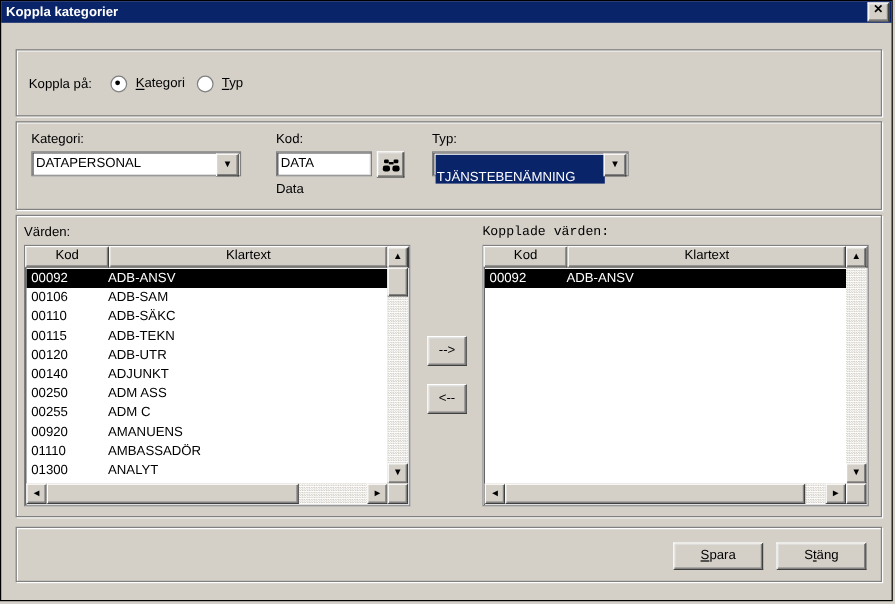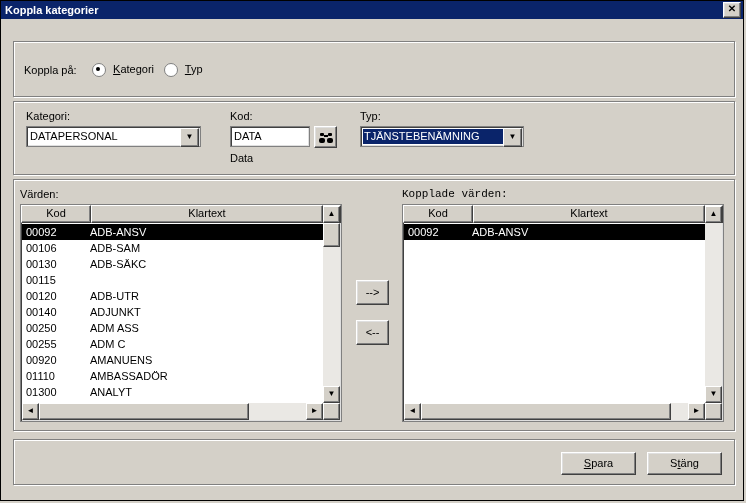--- a/index.html
+++ b/index.html
@@ -76,21 +76,21 @@
     position:absolute; right:1px; top:1px; width:17px; height:17px;
     background:#d4d0c8; border:1px solid #fff;
     border-right-color:#404040; border-bottom-color:#404040;
     box-shadow: inset -1px -1px 0 #808080;
     font-size:8px; text-align:center; line-height:15px;
   }
   .combo .val, .dropdown .val, .txtin .val {
     position:absolute; left:3px; right:20px; top:3px; font-size:11px;
   }
   .txtin .val { right:3px; }
-  .dropdown.selhl .val { background:#0a246a; color:#fff; padding:0 1px; left:2px; right:19px; top:2px; bottom:2px; line-height:15px;}
+  .dropdown.selhl .val { background:#0a246a; color:#fff; padding:12px 1px; left:2px; right:19px; top:2px; bottom:2px; line-height:15px;}
   .iconbtn, .pushbtn, .smallbtn {
     position:absolute;
     background:#d4d0c8;
     border:1px solid #fff;
     border-right-color:#404040; border-bottom-color:#404040;
     box-shadow: inset -1px -1px 0 #808080, inset 1px 1px 0 #dfdfdf;
     text-align:center; cursor:default;
     box-sizing:border-box;
   }
   .pushbtn { height:23px; line-height:20px; font-size:11px; }
@@ -195,25 +195,26 @@
         <div class="listrows" id="left-rows">
             <div class="row sel">
               <div class="cell-kod">00092</div>
               <div class="cell-txt">ADB-ANSV</div>
             </div>
             <div class="row">
               <div class="cell-kod">00106</div>
               <div class="cell-txt">ADB-SAM</div>
             </div>
             <div class="row">
-              <div class="cell-kod">00130</div>
+              <div class="cell-kod">00110</div>
               <div class="cell-txt">ADB-SÄKC</div>
             </div>
             <div class="row">
               <div class="cell-kod">00115</div>
+              <div class="cell-txt">ADB-TEKN</div>
             </div>
             <div class="row">
               <div class="cell-kod">00120</div>
               <div class="cell-txt">ADB-UTR</div>
             </div>
             <div class="row">
               <div class="cell-kod">00140</div>
               <div class="cell-txt">ADJUNKT</div>
             </div>
             <div class="row">

